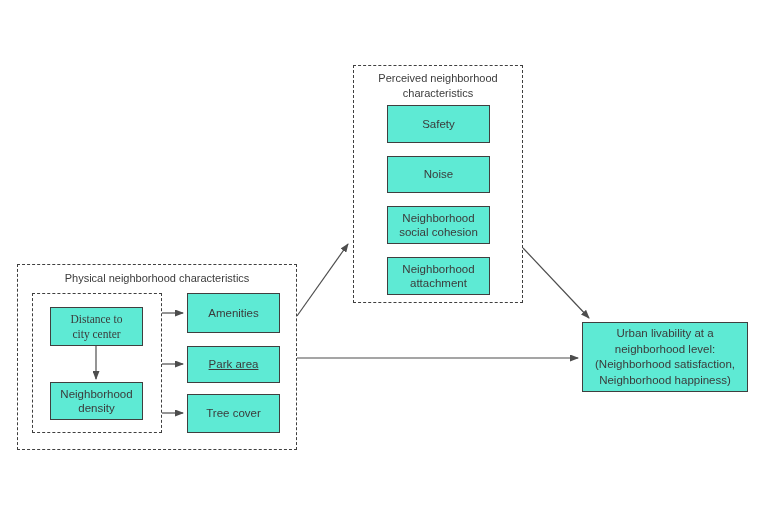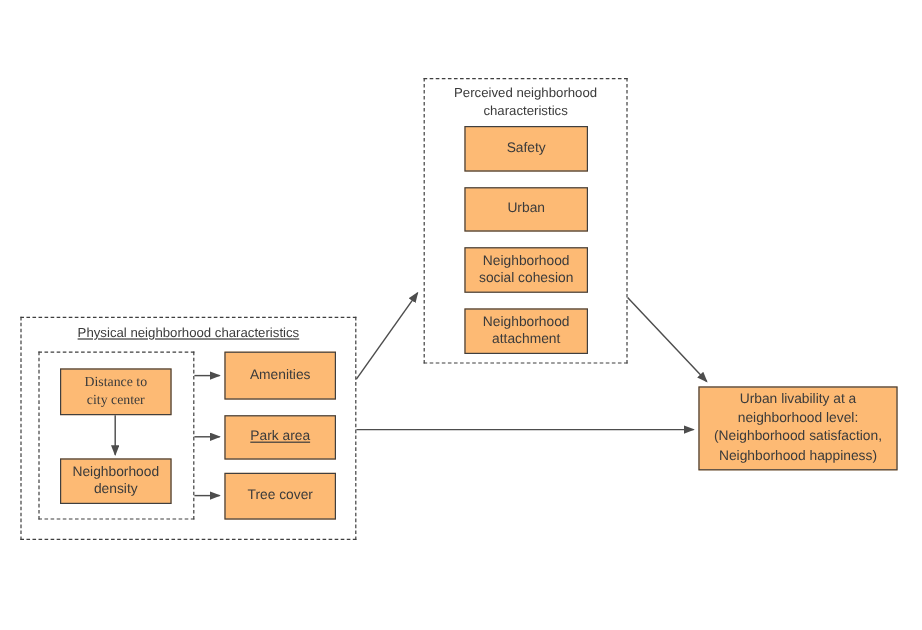--- a/index.html
+++ b/index.html
@@ -28,21 +28,21 @@
     text-align:center;
     font-size:11px;
     line-height:14.5px;
     white-space:pre-line;
     color:var(--text);
   }
   .node{
     position:absolute;
     border:1.8px solid var(--border);
     box-sizing:border-box;
-    background:#fdba74;
+    background:#5eead4;
     display:flex;
     align-items:center;
     justify-content:center;
     text-align:center;
     white-space:pre-line;
     font-size:11.5px;
     line-height:14.5px;
     color:var(--text);
   }
   .node.outcome{line-height:15.5px;}
@@ -56,21 +56,21 @@
     stroke-width:1.2;
   }
   .arrowhead{fill:var(--arrow);}
 </style>
 </head>
 <body>
 
 <div class="canvas">
 
   <div class="group" style="left:17px;top:264px;width:280px;height:186px;"></div>
-  <div class="group-title" style="left:17px;top:271px;width:280px;text-decoration:underline;">Physical neighborhood characteristics</div>
+  <div class="group-title" style="left:17px;top:271px;width:280px;">Physical neighborhood characteristics</div>
 
   <div class="group" style="left:32px;top:293px;width:130px;height:140px;"></div>
 
   <div class="node" style="left:50px;top:307px;width:93px;height:39px;font-family:Liberation Serif, serif;">Distance to
 city center</div>
 
   <div class="node" style="left:50px;top:382px;width:93px;height:38px;">Neighborhood
 density</div>
 
   <div class="node" style="left:187px;top:293px;width:93px;height:40px;">Amenities</div>
@@ -78,21 +78,21 @@
   <div class="node" style="left:187px;top:346px;width:93px;height:37px;text-decoration:underline;">Park area</div>
 
   <div class="node" style="left:187px;top:394px;width:93px;height:39px;">Tree cover</div>
 
   <div class="group" style="left:353px;top:65px;width:170px;height:238px;"></div>
   <div class="group-title" style="left:353px;top:71px;width:170px;">Perceived neighborhood
 characteristics</div>
 
   <div class="node" style="left:387px;top:105px;width:103px;height:38px;">Safety</div>
 
-  <div class="node" style="left:387px;top:156px;width:103px;height:37px;">Urban</div>
+  <div class="node" style="left:387px;top:156px;width:103px;height:37px;">Noise</div>
 
   <div class="node" style="left:387px;top:206px;width:103px;height:38px;">Neighborhood
 social cohesion</div>
 
   <div class="node" style="left:387px;top:257px;width:103px;height:38px;">Neighborhood
 attachment</div>
 
   <div class="node outcome" style="left:582px;top:322px;width:166px;height:70px;">Urban livability at a
 neighborhood level:
 (Neighborhood satisfaction,

